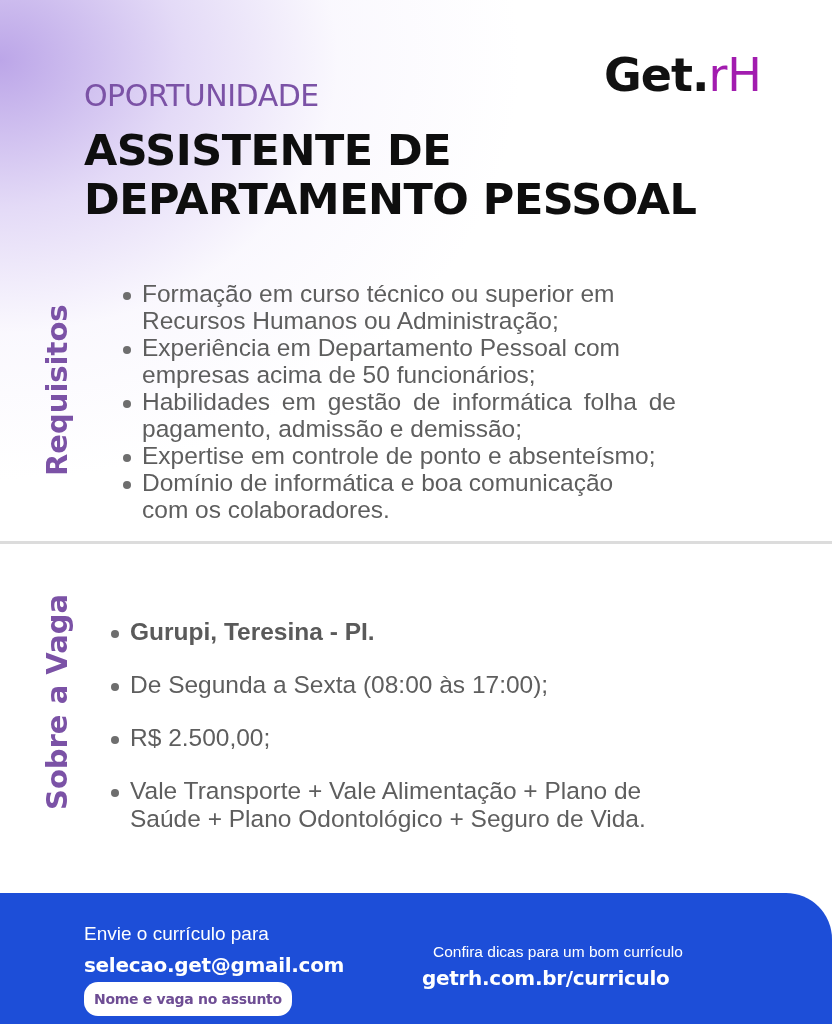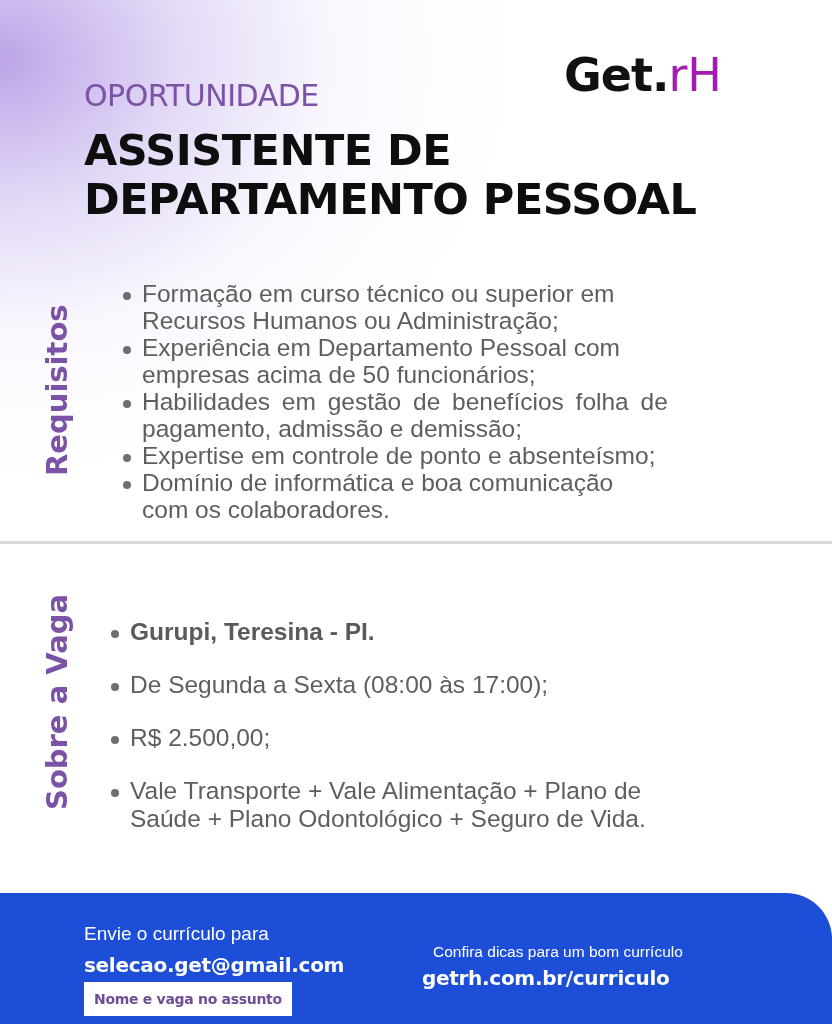--- a/index.html
+++ b/index.html
@@ -4,21 +4,21 @@
 <style>
   html, body { margin:0; padding:0; }
   body { width:832px; height:1024px; overflow:hidden; background:#ffffff; font-family:"Liberation Sans", sans-serif; }
   .page { position:relative; width:832px; height:1024px; overflow:hidden; background:#ffffff; }
   .bg-gradient {
     position:absolute; left:0; top:0; width:832px; height:545px;
     background:
       radial-gradient(ellipse 520px 420px at 0px 60px, rgba(176,150,228,0.85) 0%, rgba(205,188,240,0.55) 35%, rgba(235,228,250,0.25) 65%, rgba(255,255,255,0) 100%),
       linear-gradient(180deg, rgba(240,234,252,0.0) 0%, rgba(255,255,255,0) 100%);
   }
-  .logo { position:absolute; left:564px; top:50px; height:50px; display:flex; align-items:flex-end; font-family:"DejaVu Sans", sans-serif; font-weight:bold; font-size:46px; letter-spacing:-1px; line-height:50px; }
+  .logo { position:absolute; left:604px; top:50px; height:50px; display:flex; align-items:flex-end; font-family:"DejaVu Sans", sans-serif; font-weight:bold; font-size:46px; letter-spacing:-1px; line-height:50px; }
   .logo .get { color:#111111; }
   .logo .dot { color:#111111; }
   .logo .rh { color:#a21caf; font-weight:normal; letter-spacing:0px; }
   .kicker { position:absolute; left:84px; top:78px; font-family:"DejaVu Sans", sans-serif; font-weight:normal; font-size:30px; color:#7b52a6; letter-spacing:-0.5px; }
   .title { position:absolute; left:84px; top:126px; font-family:"DejaVu Sans", sans-serif; font-weight:bold; font-size:43px; line-height:49px; color:#0e0e0e; letter-spacing:-0.5px; }
   .side-label {
     position:absolute; font-family:"DejaVu Sans", sans-serif; font-weight:bold; font-size:29px; color:#7b52a6;
     transform-origin:left top; transform:rotate(-90deg); white-space:nowrap;
   }
   .side-req { left:40px; top:476px; }
@@ -27,21 +27,21 @@
   ul.req-list li { position:relative; padding-left:22px; }
   ul.req-list li.justify { text-align:justify; text-align-last:left; }
   ul.req-list li::before, ul.vaga-list li::before { content:""; position:absolute; left:3px; top:12px; width:8px; height:8px; border-radius:50%; background:#6e6e6e; }
   .divider { position:absolute; left:0; top:541px; width:832px; height:3px; background:#dcdcdc; }
   ul.vaga-list { position:absolute; left:104px; top:614px; width:660px; margin:4px; padding:0; list-style:none; font-size:24.5px; line-height:28px; color:#5e5e5e; }
   ul.vaga-list li { position:relative; padding-left:22px; margin-bottom:25px; }
   ul.vaga-list li.bold { font-weight:bold; color:#5a5a5a; }
   .footer { position:absolute; left:0; top:875px; width:832px; height:149px; background:#1d4ed8; border-top-right-radius:46px;margin-top:18px; }
   .f-send { position:absolute; left:84px; top:30px; font-size:19px; color:#ffffff; }
   .f-email { position:absolute; left:84px; top:60px; font-size:20px; font-weight:bold; color:#ffffff; font-family:"DejaVu Sans", sans-serif; letter-spacing:-0.3px; }
-  .f-subject { position:absolute; left:84px; top:89px; height:34px; padding:0 10px; line-height:34px; background:#ffffff; border-radius:0; font-size:14px; font-weight:bold; color:#6e4d94; font-family:"DejaVu Sans", sans-serif; letter-spacing:-0.3px; }
+  .f-subject { position:absolute; left:84px; top:89px; height:34px; padding:0 10px; line-height:34px; background:#ffffff; border-radius:14px; font-size:14px; font-weight:bold; color:#6e4d94; font-family:"DejaVu Sans", sans-serif; letter-spacing:-0.3px; }
   .f-tips { position:absolute; left:433px; top:50px; font-size:15.5px; color:#ffffff; }
   .f-url { position:absolute; left:422px; top:73px; font-size:20px; font-weight:bold; color:#ffffff; font-family:"DejaVu Sans", sans-serif; letter-spacing:-0.3px; }
 </style>
 </head>
 <body>
 
 <div class="page">
   <div class="bg-gradient"></div>
 
   <div class="logo">
@@ -61,21 +61,21 @@
     <li>
       <div>Formação em curso técnico ou superior em</div>
       <div>Recursos Humanos ou Administração;</div>
     </li>
     <li>
       <div>Experiência em Departamento Pessoal com</div>
       <div>empresas acima de 50 funcionários;</div>
     </li>
     <li class="justify">
       <div style="display:flex;justify-content:space-between;">
-          <span style="word-spacing:5px;">Habilidades em gestão de benefícios folha de</span>
+          <span style="word-spacing:5px;">Habilidades em gestão de informática folha de</span>
         </div>
       <div>pagamento, admissão e demissão;</div>
     </li>
     <li>
       <div>Expertise em controle de ponto e absenteísmo;</div>
     </li>
     <li>
       <div>Domínio de informática e boa comunicação</div>
       <div>com os colaboradores.</div>
     </li>

